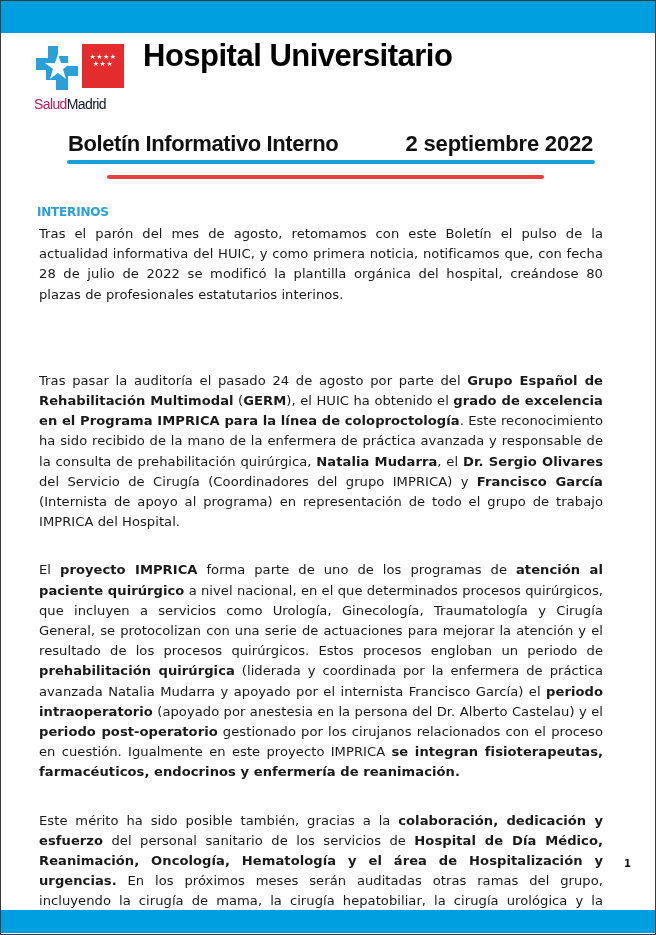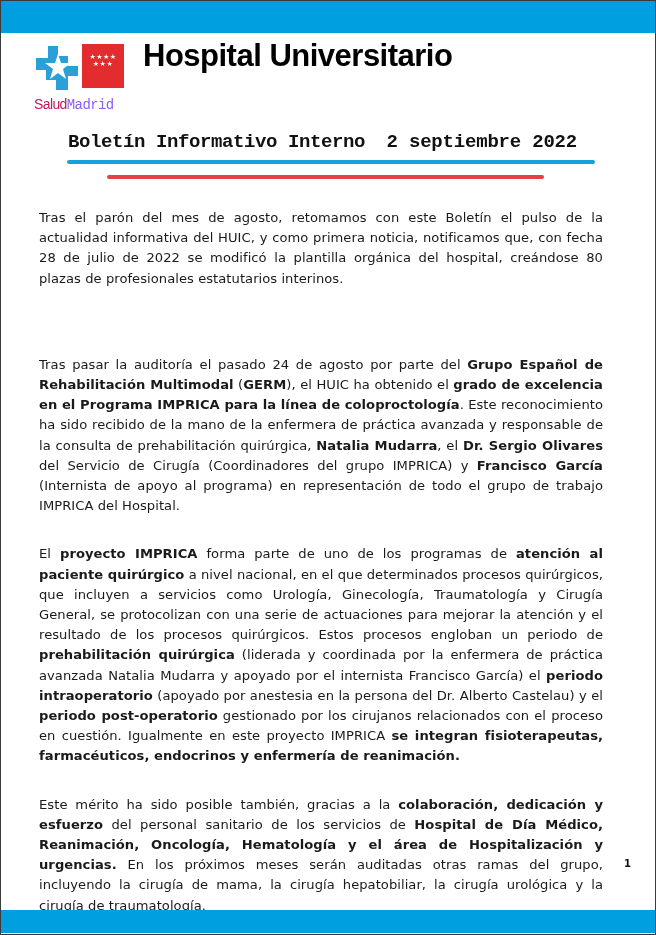--- a/index.html
+++ b/index.html
@@ -10,29 +10,29 @@
   .page-border { position:absolute; left:0; top:0; width:654px; height:933px; border:1px solid #3a3a3a; box-sizing:content-box; pointer-events:none; }
   .top-band { position:absolute; left:1px; top:1px; width:654px; height:32px; background:#009fdf; }
   .bottom-band { position:absolute; left:1px; top:910px; width:654px; height:23px; background:#009fdf; }
 
   .logo { position:absolute; left:34px; top:44px; width:96px; height:72px; }
   .logo-red { position:absolute; left:48px; top:0; width:42px; height:44px; background:#e32c2e; }
   .logo-stars { position:absolute; left:0; top:10px; width:42px; text-align:center; color:#fff; font-size:7px; line-height:7px; letter-spacing:0.5px; }
   .logo-cross { position:absolute; left:0; top:0; width:46px; height:48px; }
   .logo-text { position:absolute; left:0; top:52px; font-family:"Liberation Sans", sans-serif; font-size:14px; letter-spacing:-0.6px; white-space:nowrap; }
   .logo-text .salud { color:#be185d; }
-  .logo-text .madrid { color:#8b5cf6;font-family:Liberation Mono, monospace; }
+  .logo-text .madrid { color:#0f172a; }
 
   .hosp-title { position:absolute; left:143px; top:40px; font-family:"Liberation Sans", sans-serif; font-weight:bold; color:#000000; white-space:nowrap; }
   .hosp-line1 { font-size:31px; line-height:32px; letter-spacing:-0.5px; }
   .hosp-line2 { font-size:39px; line-height:40px; letter-spacing:-0.4px; }
 
-  .bulletin-row { position:absolute; left:68px; top:131px; width:525px; height:24px; font-family:Liberation Mono, monospace; font-weight:bold; font-size:19px; color:#111; }
+  .bulletin-row { position:absolute; left:68px; top:131px; width:525px; height:24px; font-family:Liberation Sans, sans-serif; font-weight:bold; font-size:22px; color:#111; }
   .bulletin-title { position:absolute; left:0; top:0; letter-spacing:-0.4px; }
-  .bulletin-date { position:absolute; right:16px; top:0; letter-spacing:-0.2px; }
+  .bulletin-date { position:absolute; right:0; top:0; letter-spacing:-0.2px; }
   .rule-blue { position:absolute; left:67px; top:160px; width:528px; height:4px; background:#19a0da; border-radius:2px; }
   .rule-red { position:absolute; left:107px; top:175px; width:437px; height:4px; background:#e84040; border-radius:2px; }
 
   .content { position:absolute; left:35px; top:204px; width:572px; font-size:13.1px; line-height:20.2px; color:#1a1a1a; letter-spacing:0.05px; }
   .section-heading { color:#2a9fd8; font-weight:bold; font-size:12px; line-height:16px; margin:0 0 2px 2px; letter-spacing:-0.2px; }
   .para { text-align:justify; margin:4px; }
   .para b { font-weight:bold; }
   .gap-sm { height:20px; }
   .gap-lg { height:38px; }
   .page-number { position:absolute; left:624px; top:858px; font-size:10px; font-weight:bold; color:#111; }
@@ -62,20 +62,21 @@
 
 <div class="bulletin-row">
   <span class="bulletin-title">Boletín Informativo Interno</span>
   <span class="bulletin-date">2 septiembre 2022</span>
 </div>
 <div class="rule-blue"></div>
 <div class="rule-red"></div>
 
 <div class="content">
   <div>
+    <div class="section-heading">INTERINOS</div>
     <p class="para"><span>Tras el parón del mes de agosto, retomamos con este Boletín el pulso de la actualidad informativa del HUIC, y como primera noticia, notificamos que, con fecha 28 de julio de 2022 se modificó la plantilla orgánica del hospital, creándose 80 plazas de profesionales estatutarios interinos.</span></p>
     <div class="gap-sm"></div>
   </div>
   <div class="gap-lg"></div>
   <div>
     <p class="para"><span>Tras pasar la auditoría el pasado 24 de agosto por parte del </span><b>Grupo Español de Rehabilitación Multimodal</b><span> (</span><b>GERM</b><span>), el HUIC ha obtenido el </span><b>grado de excelencia en el Programa IMPRICA para la línea de coloproctología</b><span>. Este reconocimiento ha sido recibido de la mano de la enfermera de práctica avanzada y responsable de la consulta de prehabilitación quirúrgica, </span><b>Natalia Mudarra</b><span>, el </span><b>Dr. Sergio Olivares</b><span> del Servicio de Cirugía (Coordinadores del grupo IMPRICA) y </span><b>Francisco García</b><span> (Internista de apoyo al programa) en representación de todo el grupo de trabajo IMPRICA del Hospital.</span></p>
     <div class="gap-sm"></div>
     <p class="para"><span>El </span><b>proyecto IMPRICA</b><span> forma parte de uno de los programas de </span><b>atención al paciente quirúrgico</b><span> a nivel nacional, en el que determinados procesos quirúrgicos, que incluyen a servicios como Urología, Ginecología, Traumatología y Cirugía General, se protocolizan con una serie de actuaciones para mejorar la atención y el resultado de los procesos quirúrgicos. Estos procesos engloban un periodo de </span><b>prehabilitación quirúrgica</b><span> (liderada y coordinada por la enfermera de práctica avanzada Natalia Mudarra y apoyado por el internista Francisco García) el </span><b>periodo intraoperatorio</b><span> (apoyado por anestesia en la persona del Dr. Alberto Castelau) y el </span><b>periodo post-operatorio</b><span> gestionado por los cirujanos relacionados con el proceso en cuestión. Igualmente en este proyecto IMPRICA </span><b>se integran fisioterapeutas, farmacéuticos, endocrinos y enfermería de reanimación.</b></p>
     <div class="gap-sm"></div>
     <p class="para"><span> Este mérito ha sido posible también, gracias a la </span><b>colaboración, dedicación y esfuerzo</b><span> del personal sanitario de los servicios de </span><b>Hospital de Día Médico, Reanimación, Oncología, Hematología y el área de Hospitalización y urgencias.</b><span> En los próximos meses serán auditadas otras ramas del grupo, incluyendo la cirugía de mama, la cirugía hepatobiliar, la cirugía urológica y la cirugía de traumatología.</span></p>

